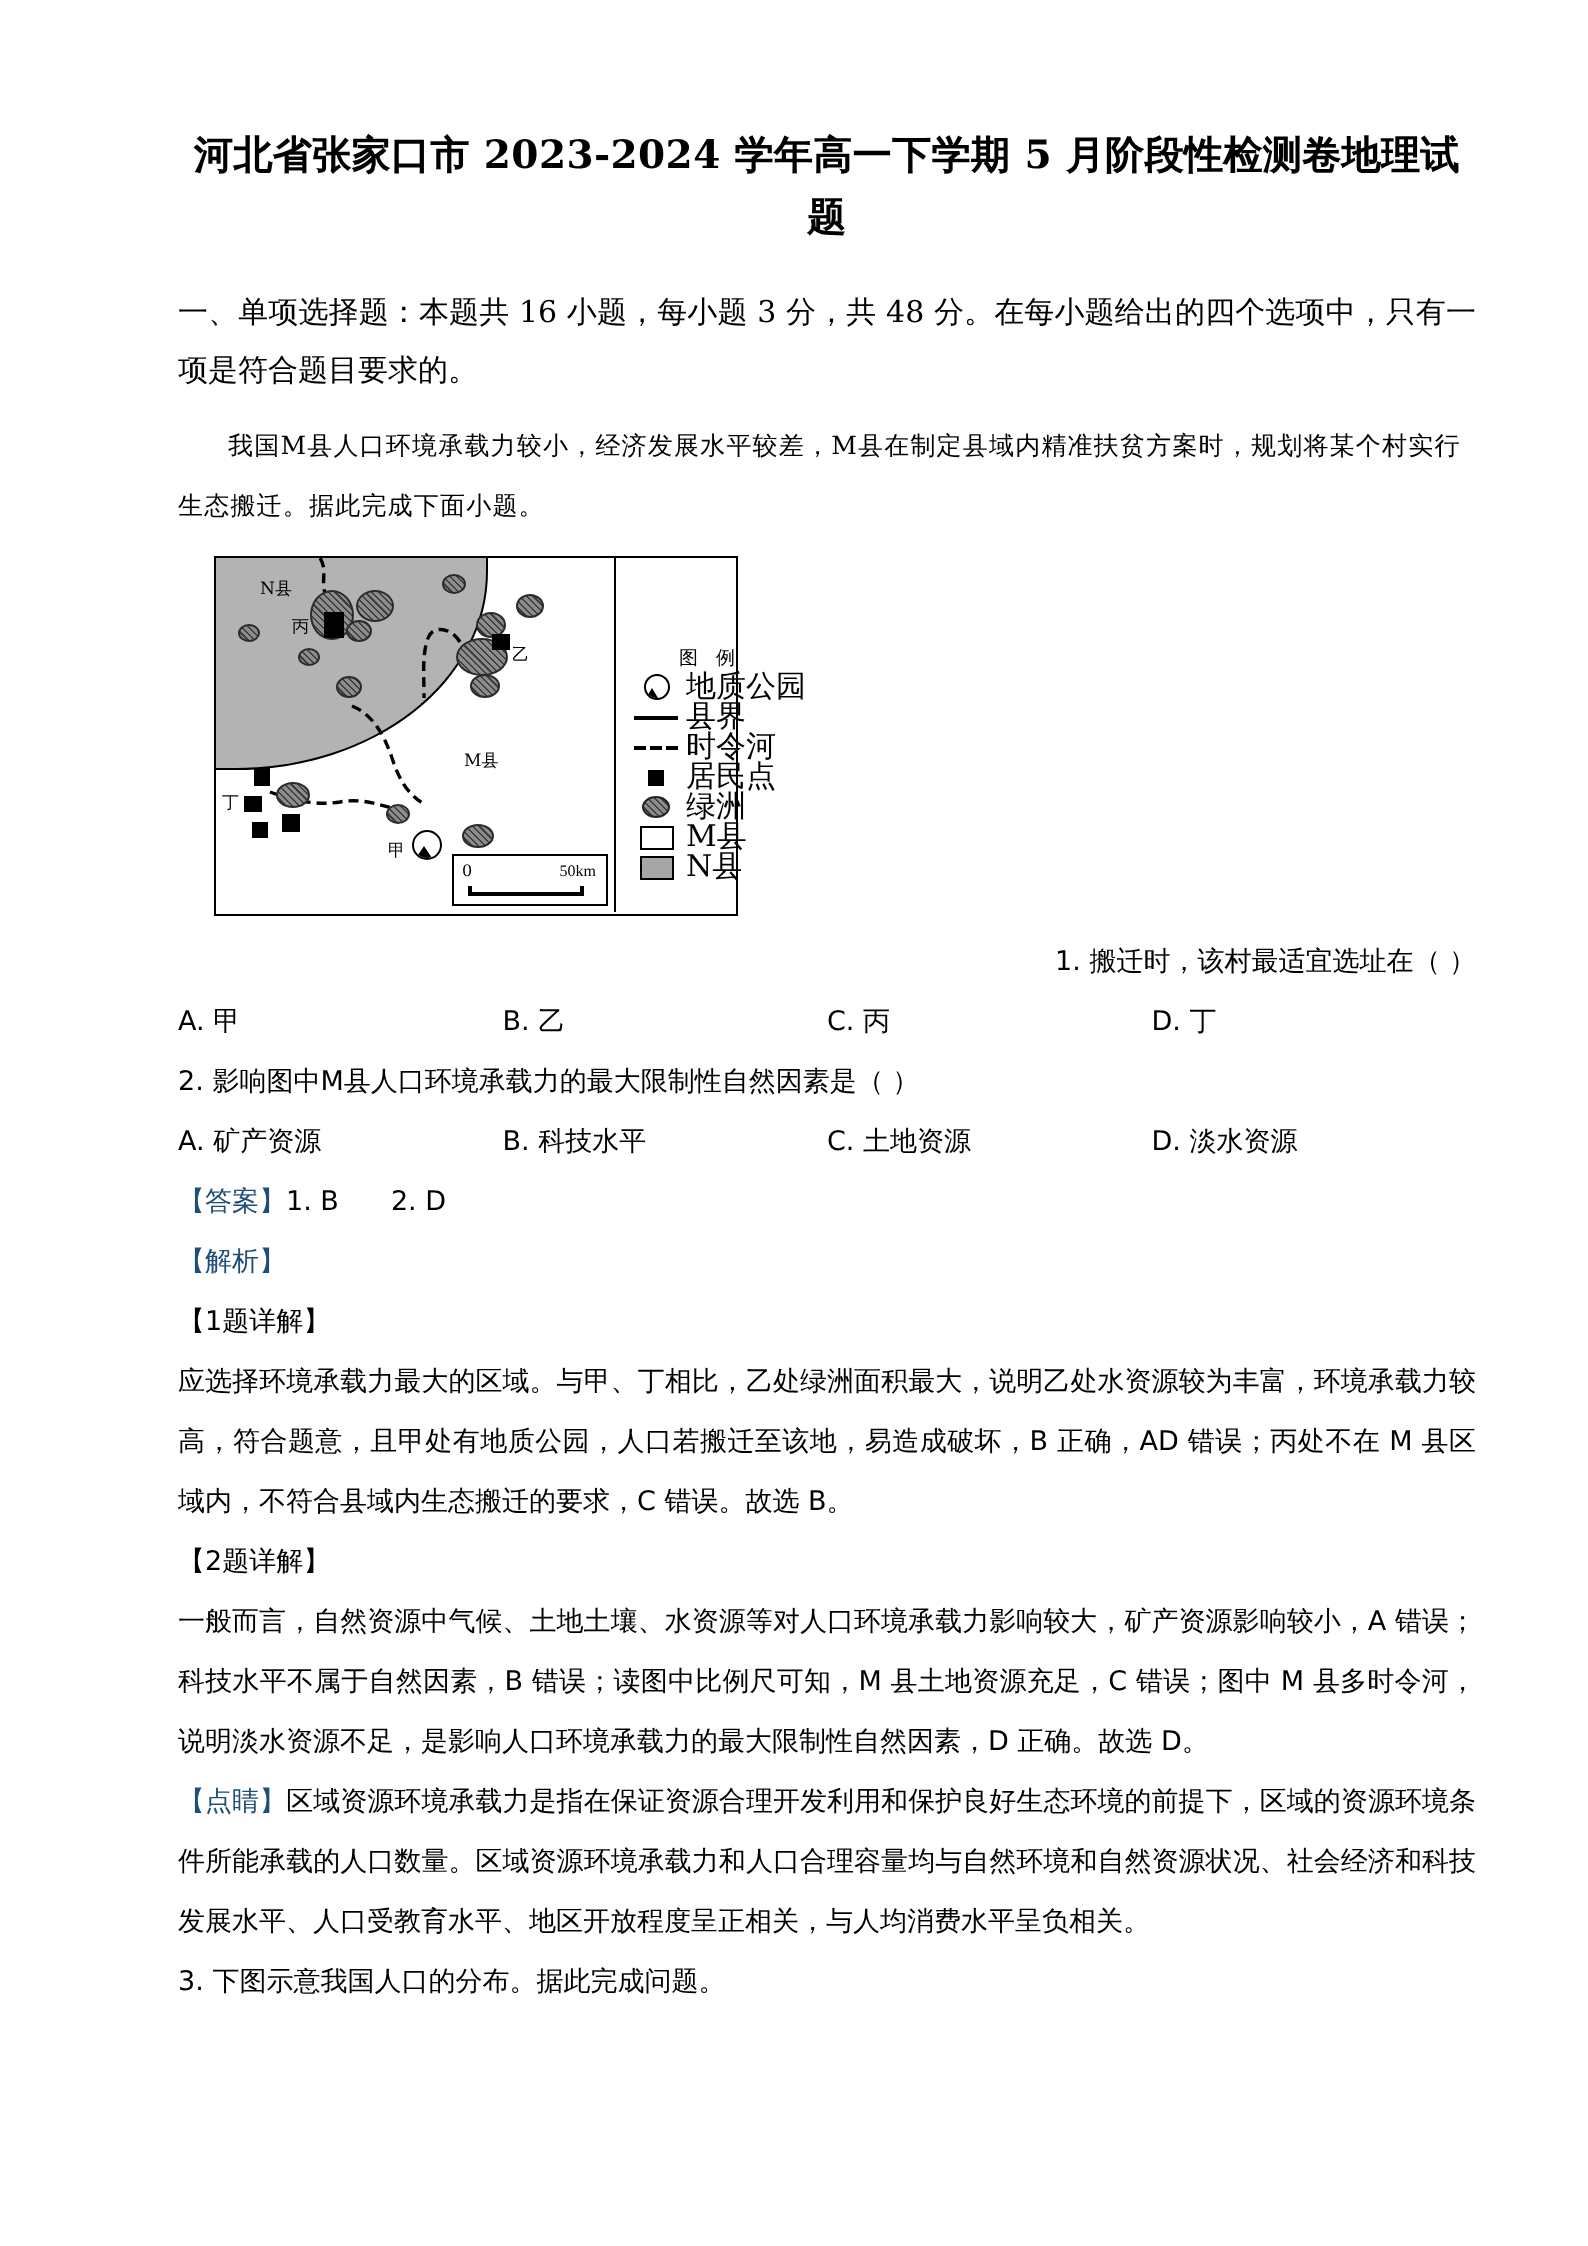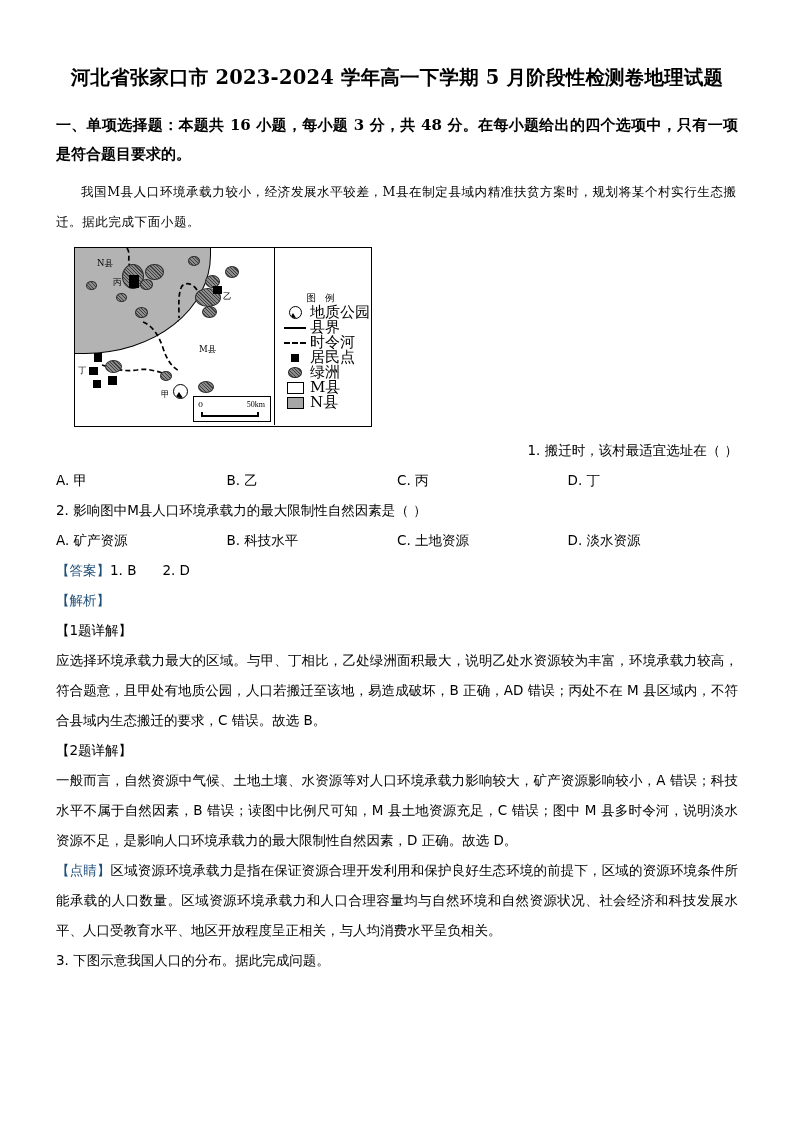--- a/index.html
+++ b/index.html
@@ -13,34 +13,34 @@
     font-family: "DejaVu Sans", "Liberation Sans", sans-serif;
     color: #000000;
     position: relative;
     overflow: hidden;
   }
   .page {
     position: relative;
     width: 794px;
     height: 1123px;
     box-sizing: border-box;
-    padding: 56px 56px 0 56px;
+    padding: 56px 56px 0 89px;
   }
   .doc-title {
     font-size: 19.5px;
     font-weight: bold;
     line-height: 31px;
     text-align: center;
     letter-spacing: 0.2px;
     margin: 6px 0 0 0;
     font-family: "DejaVu Serif", "Liberation Serif", serif;
   }
   .section-head {
     font-size: 15px;
-    font-weight: bold;
+    font-weight: normal;
     line-height: 29px;
     margin-top: 18px;
     text-align: justify;
     font-family: "DejaVu Serif", "Liberation Serif", serif;
   }
   .lead-para {
     font-size: 12.5px;
     line-height: 30px;
     text-indent: 25px;
     margin-top: 8px;
@@ -78,21 +78,21 @@
   .para {
     font-size: 13.5px;
     line-height: 30px;
     text-align: justify;
     text-justify: inter-ideograph;
   }
 
   
   .figure {
     position: relative;
-    width: 298px;
+    width: 262px;
     height: 180px;
     margin: 10px 0 0 18px;
     border: 1.6px solid #000;
     box-sizing: border-box;
     background: #fff;
   }
   .map-pane {
     position: absolute;
     left: 0; top: 0;
     width: 200px; height: 176.8px;

